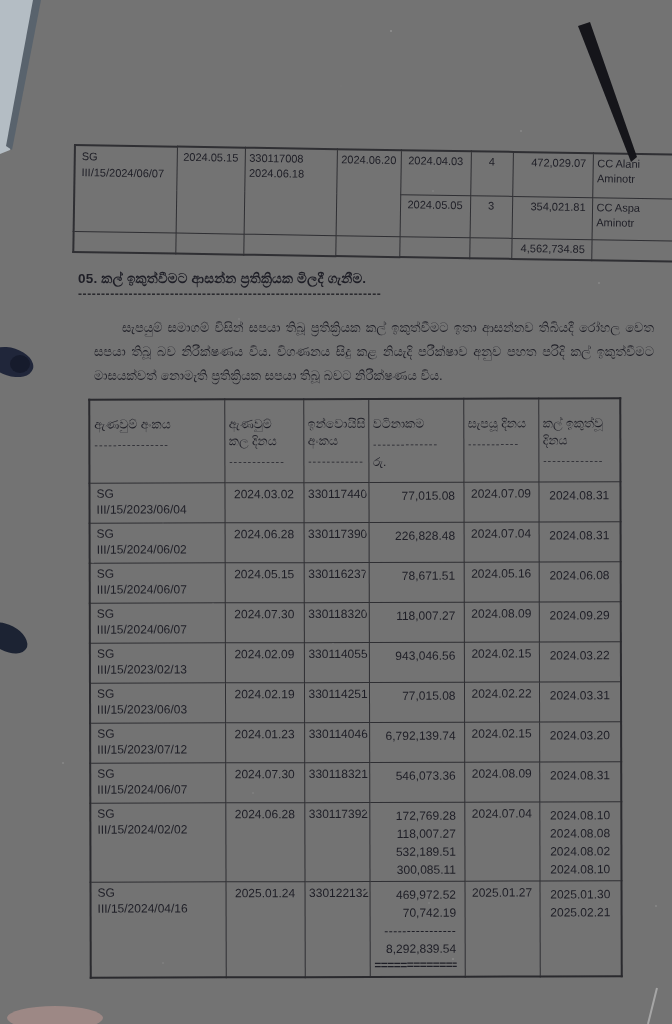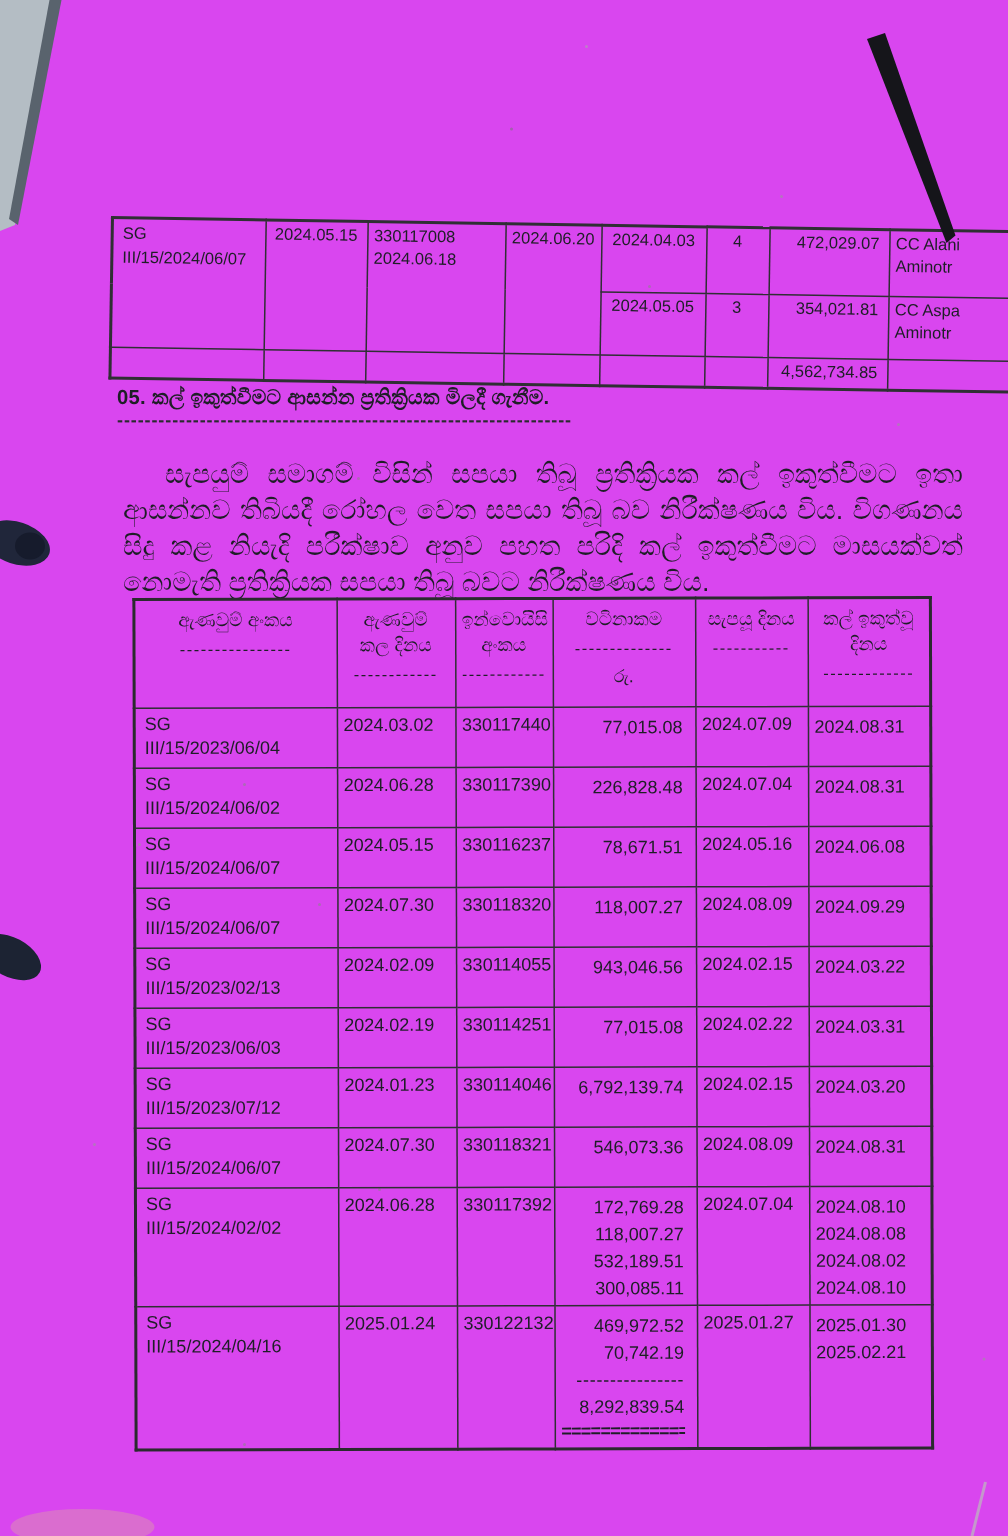--- a/index.html
+++ b/index.html
@@ -1,18 +1,18 @@
 <!DOCTYPE html>
 <html><head>
 <meta charset="utf-8">
 <style>
   html,body { margin:0; padding:0; background:#e8e8e8; }
   .page {
     position:relative; width:672px; height:1024px; overflow:hidden;
-    background:#d946ef; font-family:"Liberation Sans","DejaVu Sans",sans-serif;
+    background:#737373; font-family:"Liberation Sans","DejaVu Sans",sans-serif;
     color:#1e1e26;
   }
   .artifacts { position:absolute; left:0; top:0; z-index:5; pointer-events:none; }
   .noise { position:absolute; left:0; top:0; width:2px; height:2px; border-radius:50%;
     background:transparent; opacity:.55;
     box-shadow:340px 85px #777, 432px 190px #888, 238px 318px #888, 598px 282px #999,
       520px 130px #999, 162px 522px #888, 92px 562px #999, 212px 602px #888,
       332px 642px #888, 62px 762px #999, 252px 792px #888, 428px 902px #888,
       655px 905px #999, 162px 962px #888, 452px 958px #999, 390px 30px #aaa; }
 
@@ -20,36 +20,36 @@
   td,th { border:1.5px solid #2f2f33; vertical-align:top; padding:2px 4px; overflow:hidden; }
 
   
   .top-wrap { position:absolute; left:74px; top:144px; width:622px;
     transform:rotate(0.9deg); transform-origin:top left; }
   .top-table { width:622px; font-size:11px; line-height:15px; border:2px solid #2f2f33; }
   .top-table .num { text-align:right; padding-right:6px; }
   .top-table .ctr { text-align:center; }
 
   
-  .heading-block { position:absolute; left:78px; top:257px; width:420px; z-index:2; }
+  .heading-block { position:absolute; left:78px; top:271px; width:420px; z-index:2; }
   .heading { font-size:13.5px; font-weight:bold; letter-spacing:.2px; }
   .heading-dashes { font-size:12px; font-weight:bold; letter-spacing:.6px;
     white-space:nowrap; overflow:hidden; width:352px; margin-top:0; color:#2a2a2e; }
-  .para { position:absolute; left:78px; top:300px; width:560px; font-size:18px;
-    line-height:24px; text-align:justify; text-indent:28px; margin:4px; }
+  .para { position:absolute; left:78px; top:300px; width:560px; font-size:13px;
+    line-height:24px; text-align:justify; text-indent:28px; margin:16px; }
 
   
   .main-wrap { position:absolute; left:89px; top:398px; transform:rotate(-0.15deg); }
   .main-table { width:531px; font-size:12px; border:2px solid #2a2a2e; }
-  .main-table th { font-weight:normal; text-align:center; padding-top:5px; font-size:12.5px; line-height:17px; }
+  .main-table th { font-weight:normal; text-align:left; padding-top:16px; font-size:12.5px; line-height:17px; }
   .hd { white-space:nowrap; overflow:hidden; letter-spacing:1px; font-size:11px; margin-top:3px; }
   .unit { font-size:12px; margin-top:1px; }
   .c-order div { line-height:16px; }
   .c-order { padding-left:6px; }
-  .c-date { text-align:left; padding-top:4px; }
+  .c-date { text-align:center; padding-top:4px;border-radius:16px; }
   .c-val { text-align:right; padding-right:8px; padding-top:4px; }
   .c-val div { line-height:18px;text-align:right; }
   .c-exp div { line-height:18px; }
   .total-dashes { letter-spacing:.5px; white-space:nowrap; overflow:hidden; }
   .grand-total { font-weight:normal; }
   .total-underline { font-weight:bold; letter-spacing:-.5px; white-space:nowrap; overflow:hidden; margin-top:-2px; }
   .h68 td,.h68 th { height:64px; }
   .h37 td { height:33px; }
   .h76 td { height:72px; }
   .h86 td { height:82px; }

